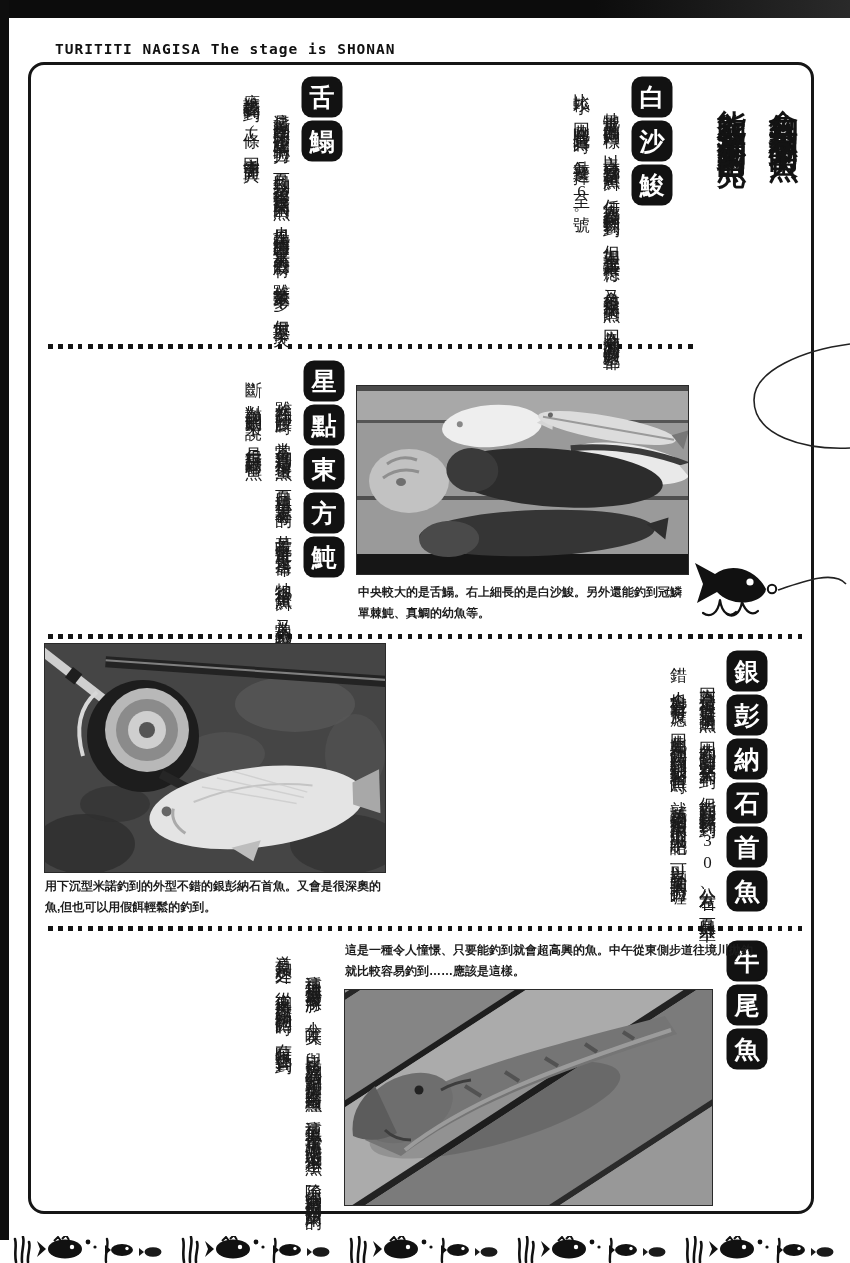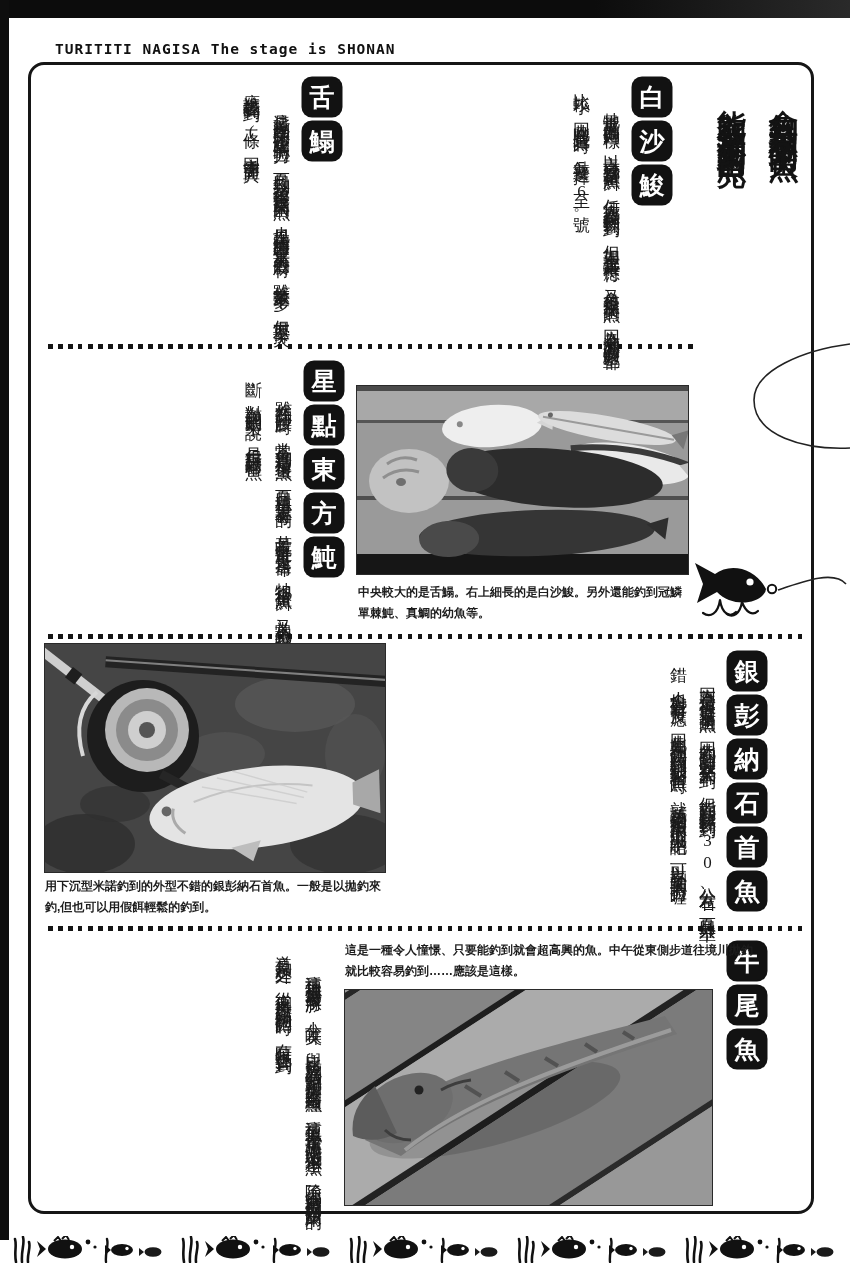--- a/index.html
+++ b/index.html
@@ -153,21 +153,21 @@
     <g transform="rotate(-7 215 165)">
       <ellipse cx="212" cy="163" rx="108" ry="40" fill="#e4e4e4"></ellipse>
       <polygon points="310,150 338,140 334,184 308,172" fill="#a8a8a8"></polygon>
       <circle cx="122" cy="156" r="5" fill="#666"></circle>
       <path d="M138,180 q-14,-12 -9,-26" stroke="#aaa" stroke-width="3" fill="none"></path>
       <path d="M150,150 q60,-16 120,-2" stroke="#c4c4c4" stroke-width="2" fill="none"></path>
       <path d="M160,136 l92,28 M176,129 l84,30 M192,124 l72,30" stroke="#cccccc" stroke-width="1.5" opacity="0.8"></path>
       <polygon points="182,200 202,216 212,196" fill="#bdbdbd"></polygon>
     </g>
   </svg>
-  <div class="abs caption" style="left:45px;top:876px;width:350px;">用下沉型米諾釣到的外型不錯的銀彭納石首魚。一般是以拋釣來釣,但也可以用假餌輕鬆的釣到。</div>
+  <div class="abs caption" style="left:45px;top:876px;width:350px;">用下沉型米諾釣到的外型不錯的銀彭納石首魚。又會是很深奧的魚,但也可以用假餌輕鬆的釣到。</div>
 
   <div class="abs dots" style="left:48px;top:926px;width:757px;"></div>
 
   <div class="abs hdr" style="left:728px;top:942px;">
     <div class="hbox">牛</div>
     <div class="hbox">尾</div>
     <div class="hbox">魚</div>
   </div>
   <div class="abs caption" style="left:345px;top:940px;width:412px;">這是一種令人憧憬、只要能釣到就會超高興的魚。中午從東側步道往境川拋釣就比較容易釣到……應該是這樣。</div>
 

